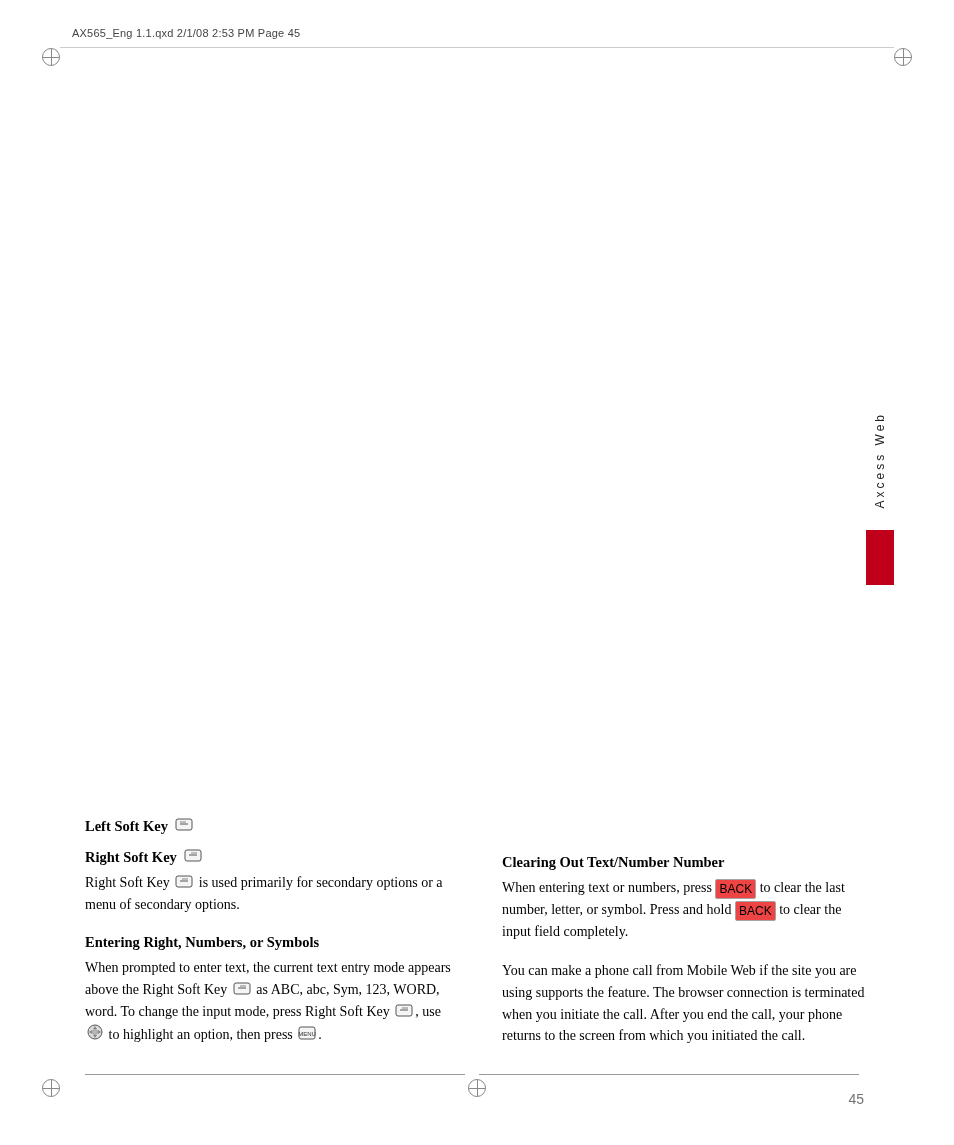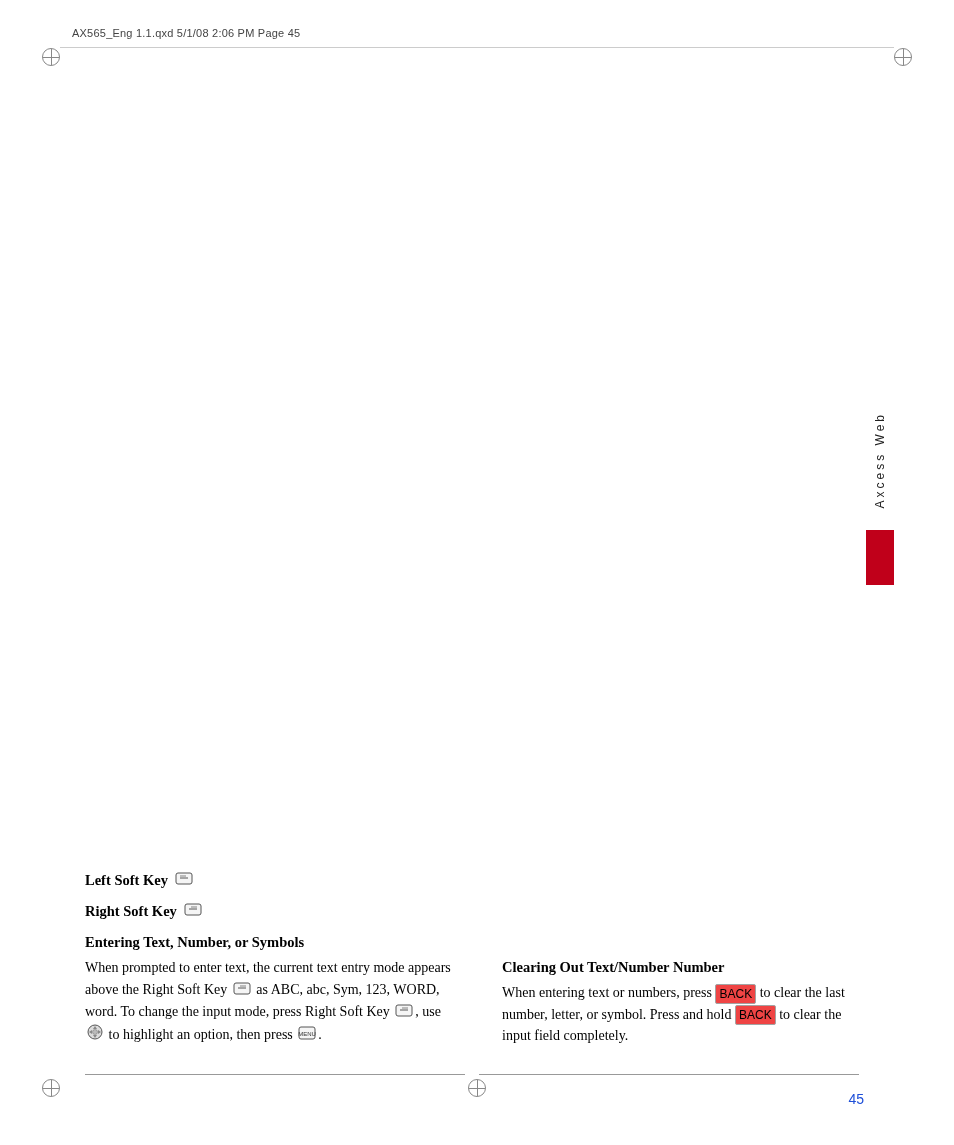--- a/index.html
+++ b/index.html
@@ -155,21 +155,21 @@
       background: #c0001a;
     }
 
     
     .page-number {
       position: absolute;
       bottom: 38px;
       right: 90px;
       font-size: 14px;
       font-family: Arial, sans-serif;
-      color: #1d4ed8;
+      color: #737373;
     }
 
     
     .divider-left {
       position: absolute;
       left: 85px;
       bottom: 70px;
       width: 380px;
       height: 1px;
       background: #999;
@@ -192,21 +192,21 @@
     .sk-icon {
       display: inline-block;
       vertical-align: middle;
       margin: 0 2px;
     }
   </style>
 </head>
 <body>
 
 <div class="header-bar">
-  <span class="header-text">AX565_Eng 1.1.qxd   5/1/08   2:06 PM   Page 45</span>
+  <span class="header-text">AX565_Eng 1.1.qxd   2/1/08   2:53 PM   Page 45</span>
 </div>
 
 <div class="reg-mark top-left"></div>
 <div class="reg-mark top-right"></div>
 <div class="reg-mark bottom-left"></div>
 <div class="reg-mark bottom-center"></div>
 
 <div class="sidebar-accent"></div>
 
 <div class="sidebar-label">
@@ -234,25 +234,36 @@
       <div class="section-heading">
         <span>Right Soft Key</span>
         <span class="sk-icon">
           <svg width="18" height="13" viewBox="0 0 18 13">
             <rect x="1" y="1" width="16" height="11" rx="2" fill="#f5f5f5" stroke="#555" stroke-width="1"></rect>
             <line x1="5" y1="6" x2="13" y2="6" stroke="#555" stroke-width="1"></line>
             <line x1="7" y1="4" x2="13" y2="4" stroke="#555" stroke-width="0.7"></line>
           </svg>
         </span>
       </div>
+      <div class="body-text">
+        Right Soft Key
+        <span class="sk-icon">
+          <svg width="18" height="13" viewBox="0 0 18 13">
+            <rect x="1" y="1" width="16" height="11" rx="2" fill="#f5f5f5" stroke="#555" stroke-width="1"></rect>
+            <line x1="5" y1="6" x2="13" y2="6" stroke="#555" stroke-width="1"></line>
+            <line x1="7" y1="4" x2="13" y2="4" stroke="#555" stroke-width="0.7"></line>
+          </svg>
+        </span>
+        is used primarily for secondary options or a menu of secondary options.
+      </div>
     </div>
 
     <div class="section-space">
       <div class="section-heading">
-        <span>Entering Text, Number, or Symbols</span>
+        <span>Entering Right, Numbers, or Symbols</span>
       </div>
       <div class="body-text">
         When prompted to enter text, the current text entry mode appears above the Right Soft
         Key&nbsp;<span class="sk-icon">
           <svg width="18" height="13" viewBox="0 0 18 13">
             <rect x="1" y="1" width="16" height="11" rx="2" fill="#f5f5f5" stroke="#555" stroke-width="1"></rect>
             <line x1="5" y1="6" x2="13" y2="6" stroke="#555" stroke-width="1"></line>
             <line x1="7" y1="4" x2="13" y2="4" stroke="#555" stroke-width="0.7"></line>
           </svg>
         </span>&nbsp;as ABC, abc, Sym, 123, WORD, word. To change the input mode, press Right Soft Key&nbsp;<span class="sk-icon">
@@ -286,20 +297,23 @@
     <div class="section-space">
       <div class="section-heading">
         <span>Clearing Out Text/Number Number</span>
       </div>
       <div class="body-text">
         When entering text or numbers, press&nbsp;<span class="back-key">BACK</span>&nbsp;to clear the last number, letter, or symbol. Press and hold&nbsp;<span class="back-key">BACK</span>&nbsp;to clear the input field completely.
       </div>
     </div>
 
     <div class="section-space">
+      <div class="body-text">
+        You can make a phone call from Mobile Web if the site you are using supports the feature. The browser connection is terminated when you initiate the call. After you end the call, your phone returns to the screen from which you initiated the call.
+      </div>
     </div>
 
   </div>
 
 </div>
 
 <div class="divider-left"></div>
 <div class="divider-right"></div>
 
 <div class="page-number">45</div>

